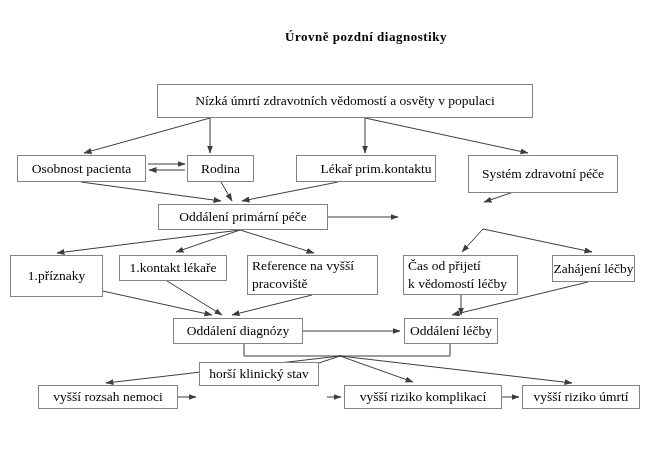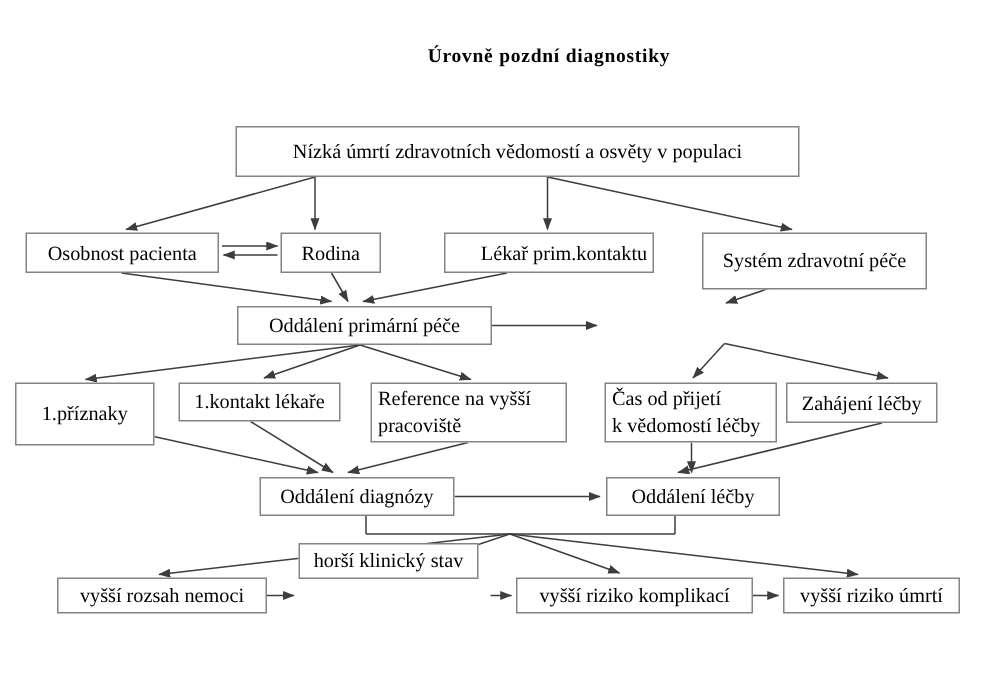--- a/index.html
+++ b/index.html
@@ -110,20 +110,20 @@
     <div class="box" style="left: 187px; top: 155px; width: 67px; height: 27px;"><span>Rodina</span></div>
     <div class="box" style="left: 296px; top: 155px; width: 140px; height: 27px; padding-left: 20px;"><span>Lékař prim.kontaktu</span></div>
     <div class="box" style="left: 468px; top: 155px; width: 150px; height: 38px;"><span>Systém zdravotní péče</span></div>
     <div class="box" style="left: 158px; top: 204px; width: 170px; height: 26px;"><span>Oddálení primární péče</span></div>
     <div class="box" style="left: 10px; top: 255px; width: 93px; height: 42px; align-items: center;"><span>1.příznaky</span></div>
     <div class="box" style="left: 119px; top: 255px; width: 108px; height: 26px;"><span>1.kontakt lékaře</span></div>
     <div class="box left" style="left: 247px; top: 255px; width: 131px; height: 40px;"><span>Reference na vyšší
 pracoviště</span></div>
     <div class="box left" style="left: 403px; top: 255px; width: 115px; height: 40px;"><span>Čas od přijetí
 k vědomostí léčby</span></div>
-    <div class="box" style="left: 524px; top: 255px; width: 101px; height: 27px;"><span>Zahájení léčby</span></div>
+    <div class="box" style="left: 552px; top: 255px; width: 83px; height: 27px;"><span>Zahájení léčby</span></div>
     <div class="box" style="left: 173px; top: 318px; width: 130px; height: 26px;"><span>Oddálení diagnózy</span></div>
-    <div class="box" style="left: 404px; top: 318px; width: 116px; height: 26px;"><span>Oddálení léčby</span></div>
+    <div class="box" style="left: 404px; top: 318px; width: 94px; height: 26px;"><span>Oddálení léčby</span></div>
     <div class="box" style="left: 38px; top: 385px; width: 140px; height: 24px;"><span>vyšší rozsah nemoci</span></div>
     <div class="box" style="left: 199px; top: 362px; width: 120px; height: 24px;"><span>horší klinický stav</span></div>
     <div class="box" style="left: 344px; top: 385px; width: 158px; height: 24px;"><span>vyšší riziko komplikací</span></div>
     <div class="box" style="left: 522px; top: 385px; width: 118px; height: 24px;"><span>vyšší riziko úmrtí</span></div>
   </div>
 
 </body></html>

